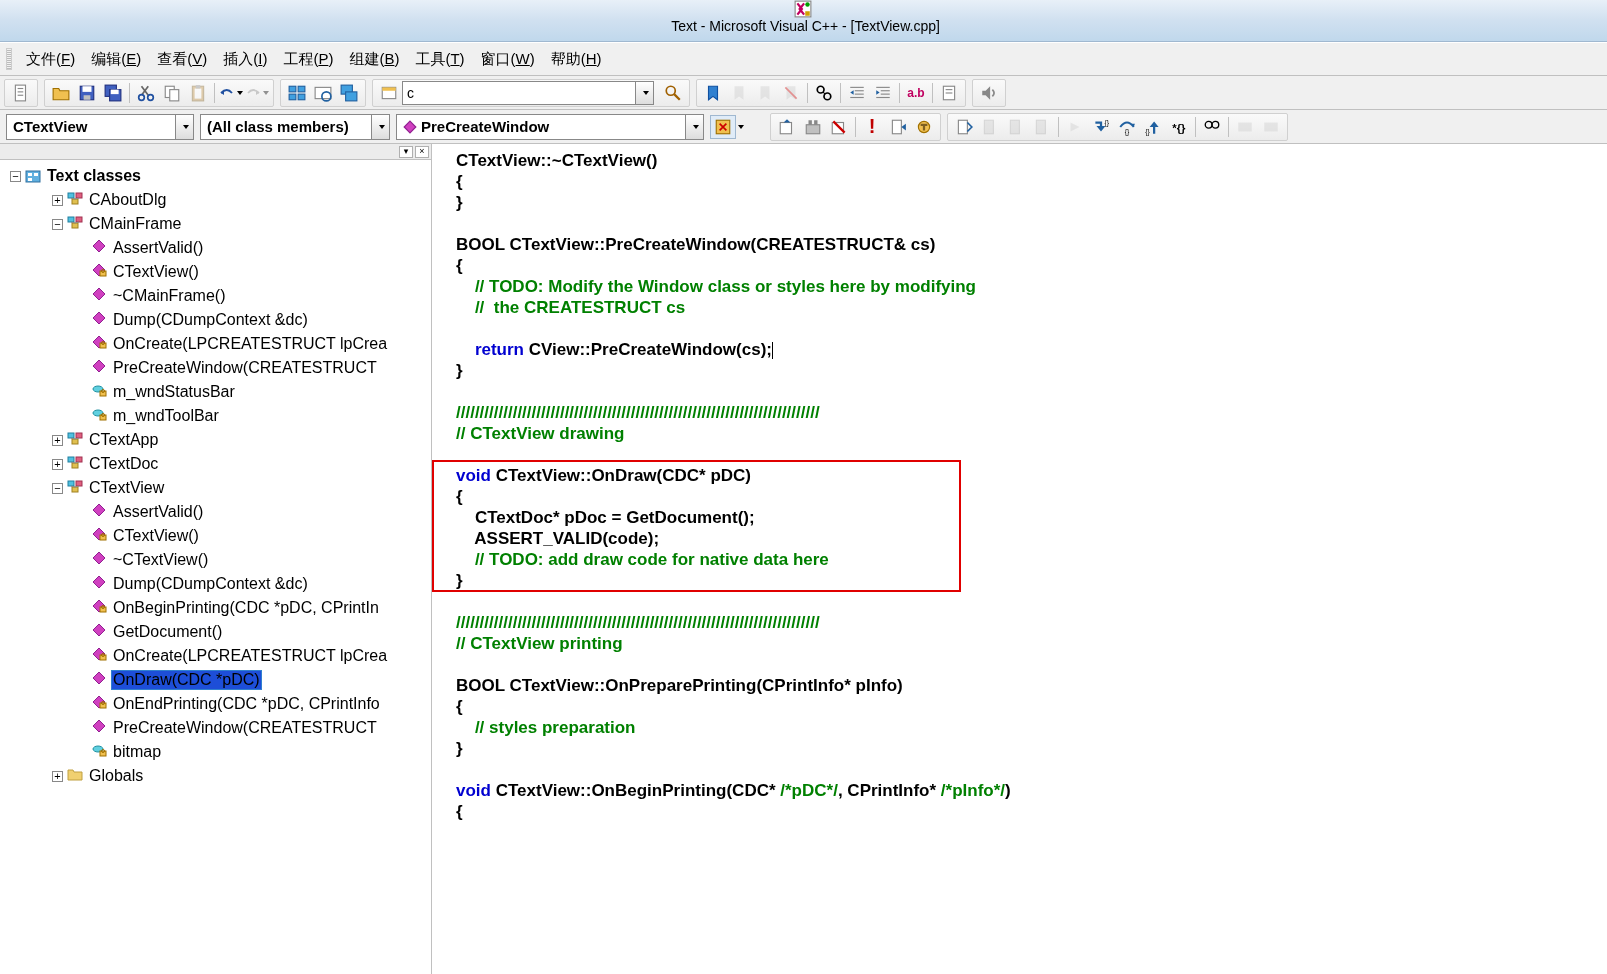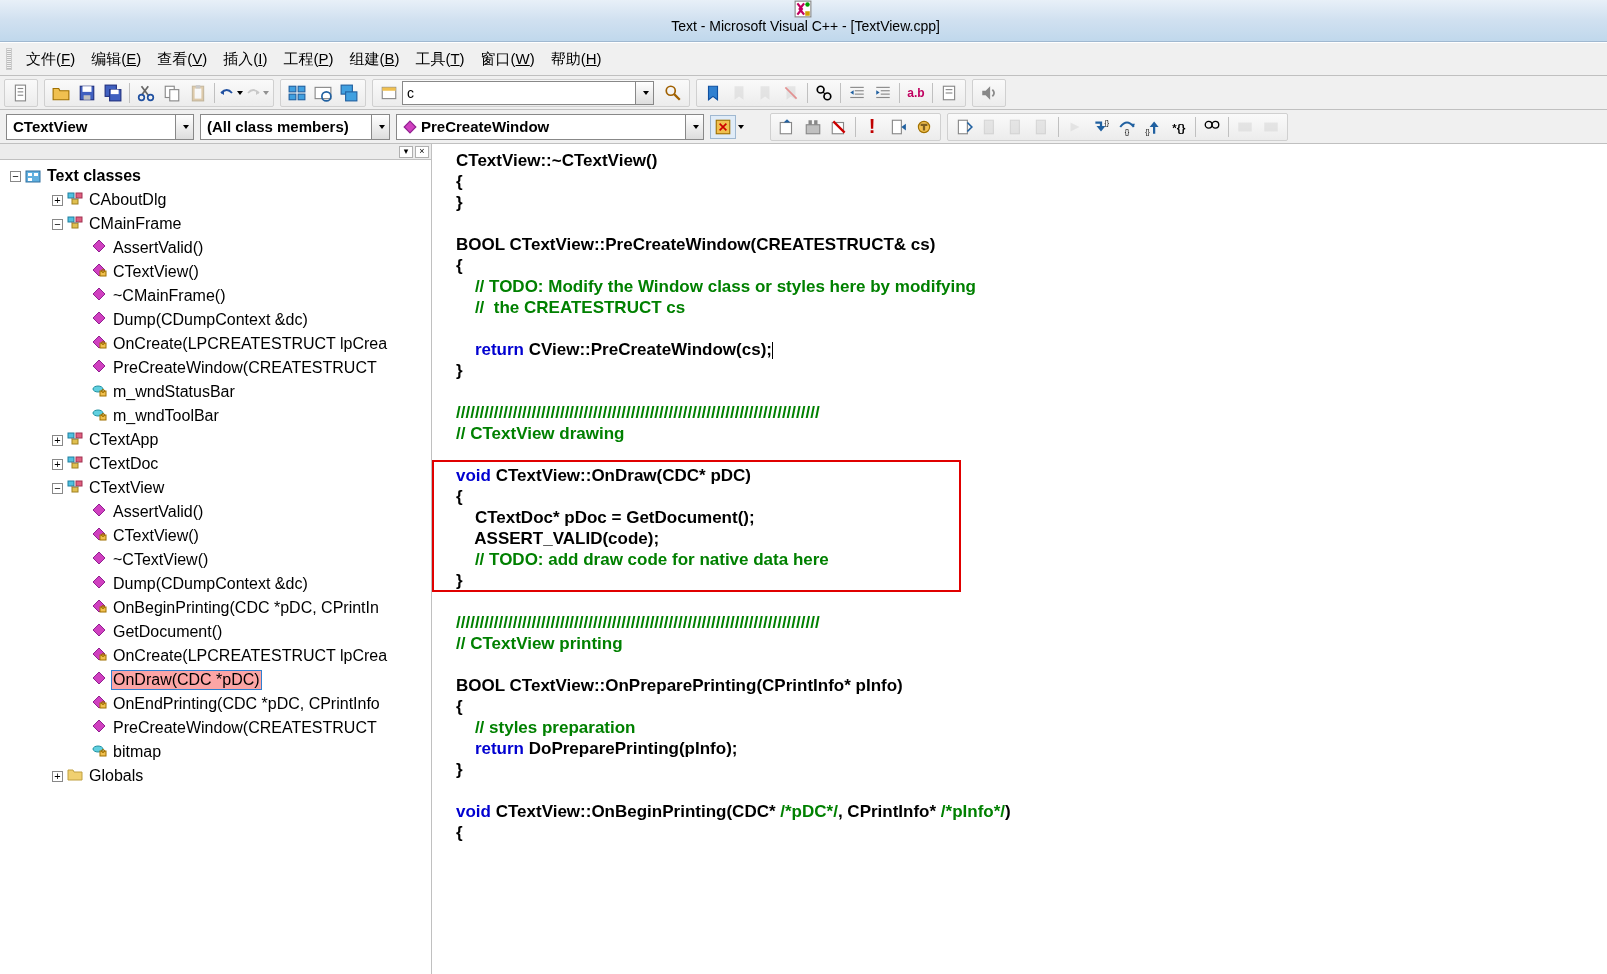--- a/index.html
+++ b/index.html
@@ -36,21 +36,21 @@
 .main { display: flex; height: calc(100% - 132px); }
 .sidebar { width: 432px; border-right: 1px solid #c0c0c0; display: flex; flex-direction: column; background: #fff; }
 .sidebar-header { height: 16px; background: #ececec; border-bottom: 1px solid #c0c0c0; display: flex; align-items: center; justify-content: flex-end; padding-right: 2px; }
 .sidebar-header-btn { width: 14px; height: 12px; border: 1px solid #b0b0b0; background: #fff; font-size: 9px; line-height: 9px; text-align: center; margin-left: 2px; }
 .tree { flex: 1; overflow: auto; padding: 4px 2px 4px 10px; font-size: 16px; }
 .tree-item { white-space: nowrap; height: 24px; display: flex; align-items: center; }
 .tree-expand { width: 11px; height: 11px; border: 1px solid #888; display: flex; align-items: center; justify-content: center; font-size: 11px; line-height: 9px; margin-right: 4px; cursor: pointer; background: #fff; }
 .tree-spacer { display: inline-block; }
 .tree-icon { width: 16px; height: 16px; margin-right: 4px; flex-shrink: 0; }
 .tree-label { cursor: default; padding: 0 2px; }
-.tree-label.selected { border: 1px solid #3080d0; background: #fca5a5; padding: 0 1px; text-align: right; }
+.tree-label.selected { border: 1px solid #3080d0; background: #1d4ed8; padding: 0 1px; text-align: right; }
 
 .editor { flex: 1; overflow: auto; padding: 6px 0 6px 24px; font-family: "Consolas","Courier New",monospace; font-size: 17px; line-height: 21px; font-weight: bold; position: relative; }
 .code-line { white-space: pre; }
 .kw { color: #0000d0; }
 .cm { color: #008000; }
 .highlight-box { position: absolute; border: 2px solid #e00000; pointer-events: none; }
 .cursor { display: inline-block; width: 1px; height: 17px; background: #000; vertical-align: middle; }
 
 .disabled-icon { opacity: 0.4; }
 </style>
@@ -695,21 +695,20 @@
         <div class="code-line">    ASSERT_VALID(code);</div>
         <div class="code-line"><span class="cm">    // TODO: add draw code for native data here</span></div>
         <div class="code-line">}</div>
         <div class="code-line">&nbsp;</div>
         <div class="code-line"><span class="cm">/////////////////////////////////////////////////////////////////////////////</span></div>
         <div class="code-line"><span class="cm">// CTextView printing</span></div>
         <div class="code-line">&nbsp;</div>
         <div class="code-line">BOOL CTextView::OnPreparePrinting(CPrintInfo* pInfo)</div>
         <div class="code-line">{</div>
         <div class="code-line"><span class="cm">    // styles preparation</span></div>
-        <div class="code-line"><span class="kw">    return </span>DoPreparePrinting(pInfo);</div>
         <div class="code-line">}</div>
         <div class="code-line">&nbsp;</div>
         <div class="code-line"><span class="kw">void </span>CTextView::OnBeginPrinting(CDC* <span class="cm">/*pDC*/</span>, CPrintInfo* <span class="cm">/*pInfo*/</span>)</div>
         <div class="code-line">{</div>
       </div>
     <div class="highlight-box" id="hlbox" style="top: 316px; left: 0px; width: 529px; height: 132px;"></div>
   </div>
 </div>
 
 </body></html>

